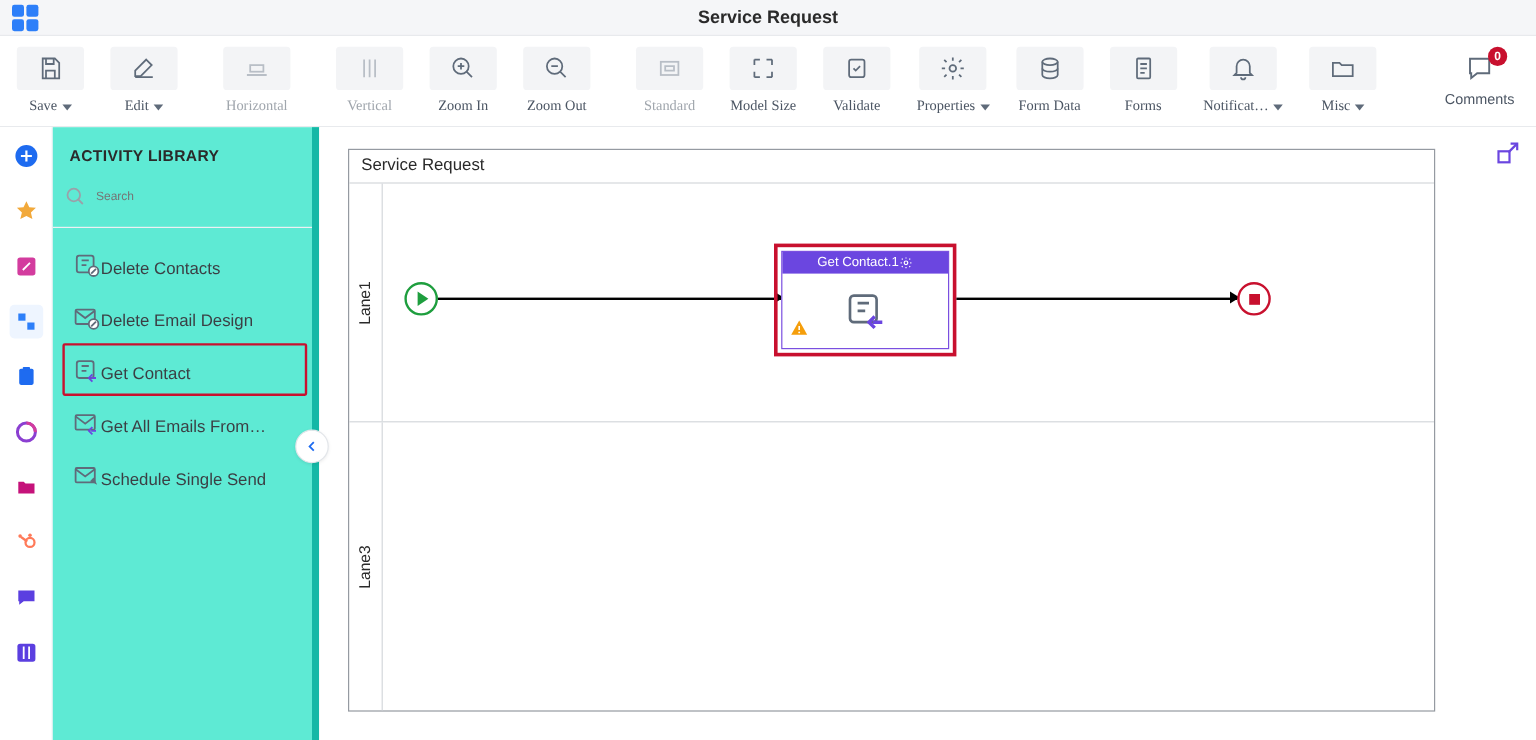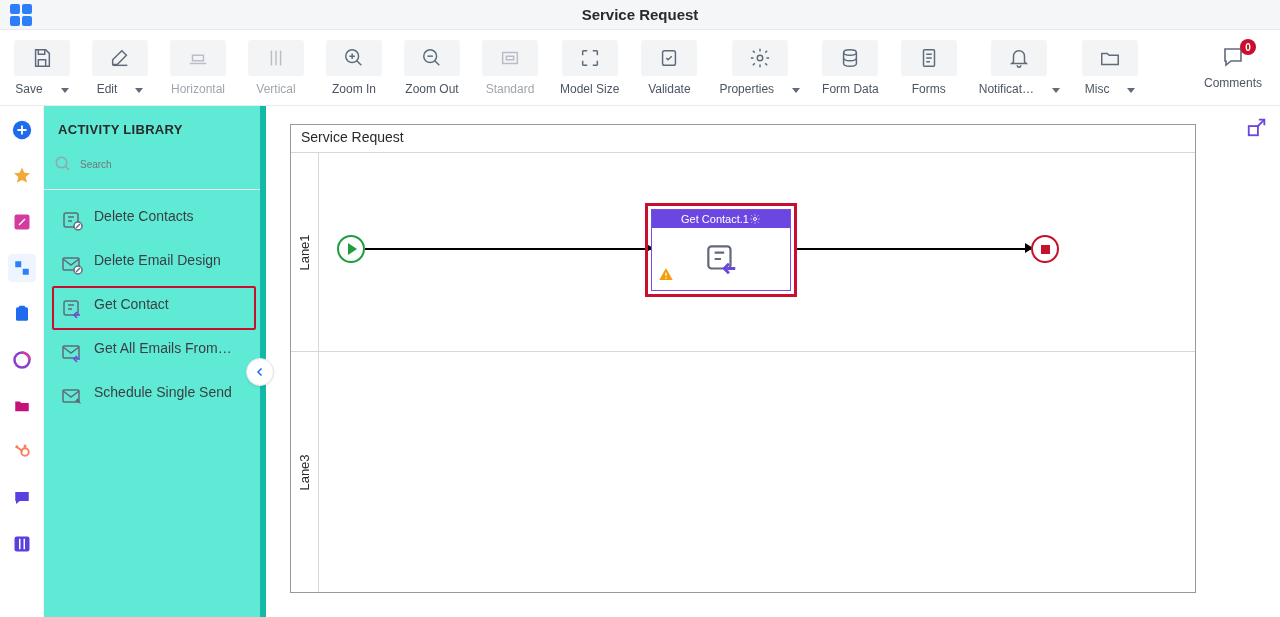--- a/index.html
+++ b/index.html
@@ -32,23 +32,23 @@
     display: flex; flex-direction: column; align-items: center; justify-content: flex-start;
     min-width: 50px; gap: 6px;
     color: #4b5563; font-size: 12px;
     cursor: pointer;
   }
   .tbtn .iconbox {
     width: 56px; height: 36px; display: flex; align-items: center; justify-content: center;
     background: #f3f4f6; border-radius: 3px;
   }
   .tbtn .iconbox svg { stroke: #5f6b7a; }
-  .tbtn.muted { color: #a0a6ad; }
+  .tbtn.muted { color: #a0a6ad; margin-left: 16px; }
   .tbtn.muted .iconbox svg { stroke: #b8bec6; }
-  .tbtn .lbl { display: flex; align-items: flex-start; gap: 18px; }
+  .tbtn .lbl { display: flex; align-items: flex-start; gap: 4px; font-family: Liberation Serif, serif; }
   .tbtn .chev::after { content:""; display:inline-block; width:0;height:0;border-left:4px solid transparent;border-right:4px solid transparent;border-top:5px solid #5f6b7a;}
   .spacer { flex: 1; }
   .comments {
     display:flex; flex-direction:column; align-items:center; gap:4px; margin-right:18px; font-size:12px; color:#4b5563; cursor:pointer;
   }
   .comments .bubble{ position:relative; }
   .comments .badge{
     position:absolute; top:-6px; right:-10px; background:#c8102e; color:#fff; width:16px; height:16px; border-radius:50%;
     font-size:10px; display:flex; align-items:center; justify-content:center; font-weight:600;
   }
@@ -63,21 +63,21 @@
   .rail svg{display:block;}
 
   
   .sidebar { width:222px; border-right:6px solid #14b8a6; background:#5eead4; display:flex; flex-direction:column; position:relative;}
   .sidebar h3{ font-size:13px; font-weight:700; letter-spacing:.3px; color:#2a2a2a; padding:16px 14px 10px;}
   .searchwrap{ padding:0 10px 8px; border-bottom:1px solid #eef0f3;}
   .searchwrap .sb{ display:flex; align-items:center; gap:8px; height:34px; }
   .searchwrap .sb svg{flex-shrink:0;}
   .searchwrap input{ border:none; outline:none; font-size:10px; color:#6b7280; width:100%; background:transparent;}
   .alist{ padding:8px 4px 8px 8px; overflow:auto; }
-  .aitem{ display:flex; align-items:flex-start; gap:10px; padding:8px 6px; border-radius:2px; cursor:grab; font-size:14px; color:#3b3f44; border:2px solid transparent;}
+  .aitem{ display:flex; align-items:flex-end; padding:8px 6px; border-radius:2px; cursor:grab; font-size:14px; color:#3b3f44; border:2px solid transparent;}
   .aitem.highlight{ border:2px solid #c8102e; }
   .aitem .aicon{ width:24px; height:24px; flex-shrink:0; display:flex; align-items:center; justify-content:center;}
   .aitem .alabel{ line-height:1.25; }
   .collapse-btn{
     position:absolute; right:-14px; top:252px; width:28px; height:28px; border-radius:50%;
     background:#fff; border:1px solid #e3e6ea; display:flex; align-items:center; justify-content:center;
     box-shadow:0 1px 3px rgba(0,0,0,.08); cursor:pointer; z-index:5;
   }
 
   

